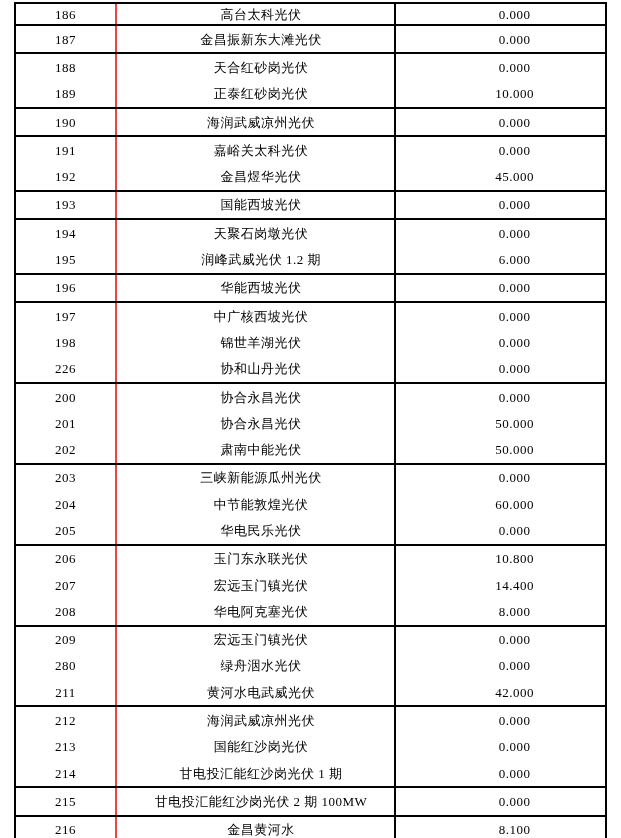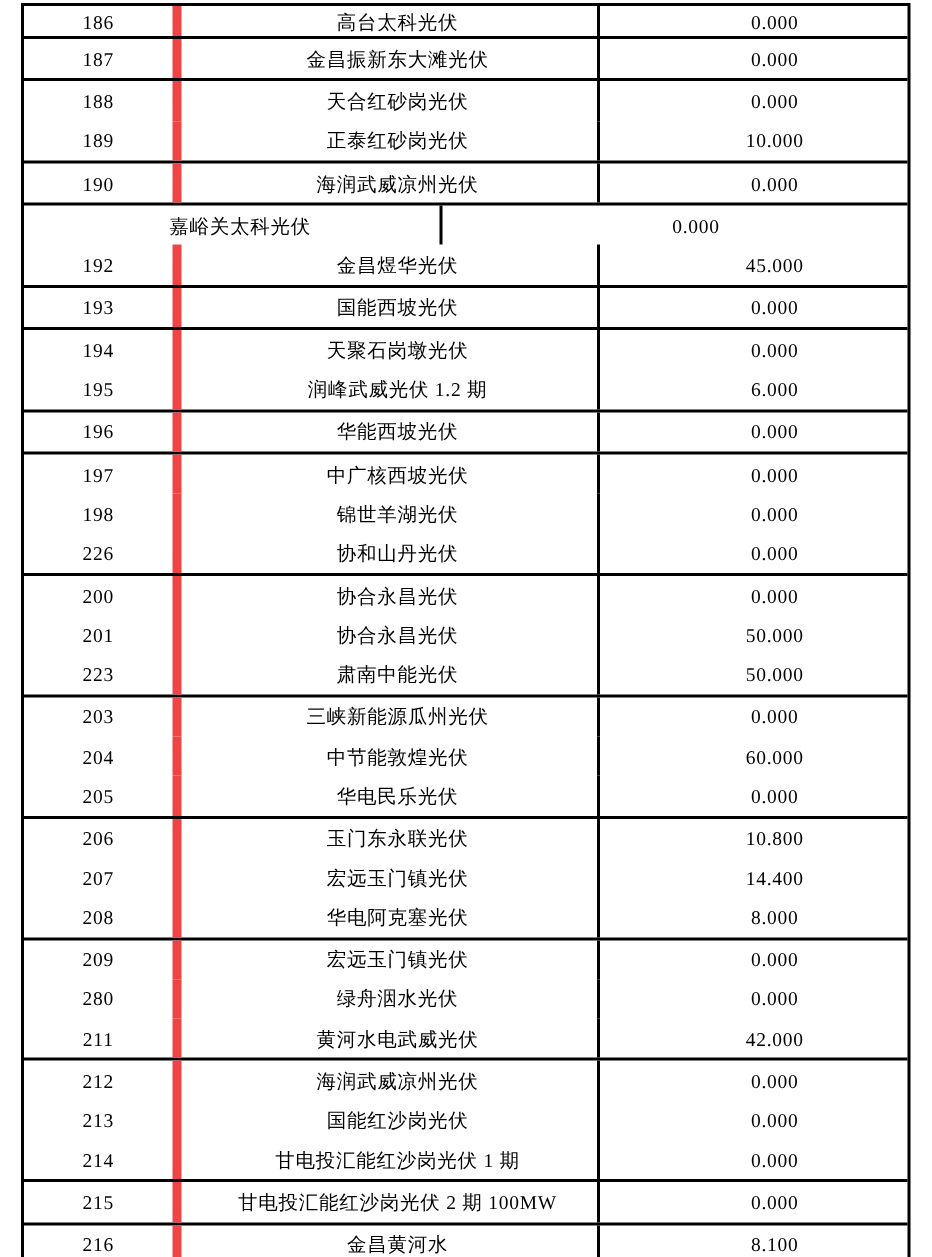--- a/index.html
+++ b/index.html
@@ -45,21 +45,21 @@
     display: flex;
     align-items: center;
     justify-content: center;
     font-size: 13px;
     line-height: 1;
     white-space: nowrap;
     overflow: hidden;
   }
   .cell.no {
     width: 99px;
-    border-right: 6px solid #ef4444;
+    border-right: 2px solid #ef4444;
     letter-spacing: 0.5px;
   }
   .cell.name {
     width: 266px;
     border-right: 2px solid #000000;
     letter-spacing: 0.5px;
     padding-left: 11px;
   }
   .cell.val {
     flex: 1;
@@ -100,20 +100,21 @@
       </div>
       <div class="row-group">
         <div class="t-row">
           <div class="cell no">190</div>
           <div class="cell name">海润武威凉州光伏</div>
           <div class="cell val">0.000</div>
         </div>
       </div>
       <div class="row-group">
         <div class="t-row">
+          <div class="cell no">191</div>
           <div class="cell name">嘉峪关太科光伏</div>
           <div class="cell val">0.000</div>
         </div>
         <div class="t-row">
           <div class="cell no">192</div>
           <div class="cell name">金昌煜华光伏</div>
           <div class="cell val">45.000</div>
         </div>
       </div>
       <div class="row-group">
@@ -164,21 +165,21 @@
           <div class="cell no">200</div>
           <div class="cell name">协合永昌光伏</div>
           <div class="cell val">0.000</div>
         </div>
         <div class="t-row">
           <div class="cell no">201</div>
           <div class="cell name">协合永昌光伏</div>
           <div class="cell val">50.000</div>
         </div>
         <div class="t-row">
-          <div class="cell no">223</div>
+          <div class="cell no">202</div>
           <div class="cell name">肃南中能光伏</div>
           <div class="cell val">50.000</div>
         </div>
       </div>
       <div class="row-group">
         <div class="t-row">
           <div class="cell no">203</div>
           <div class="cell name">三峡新能源瓜州光伏</div>
           <div class="cell val">0.000</div>
         </div>

